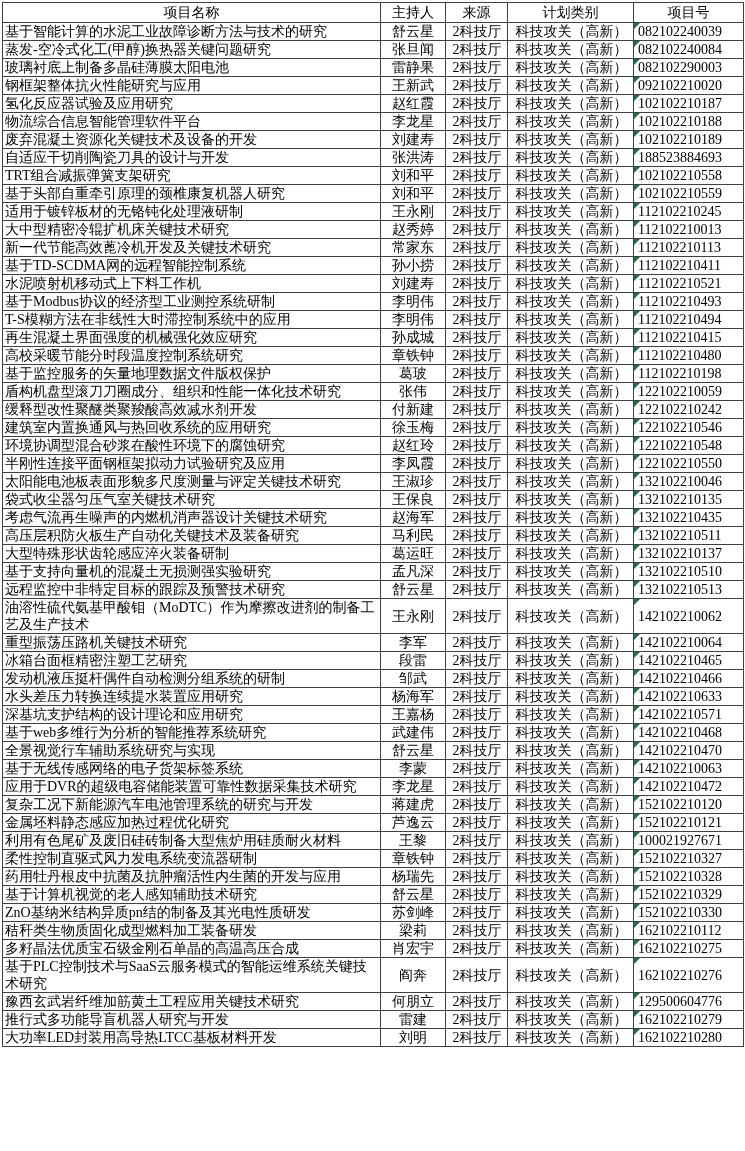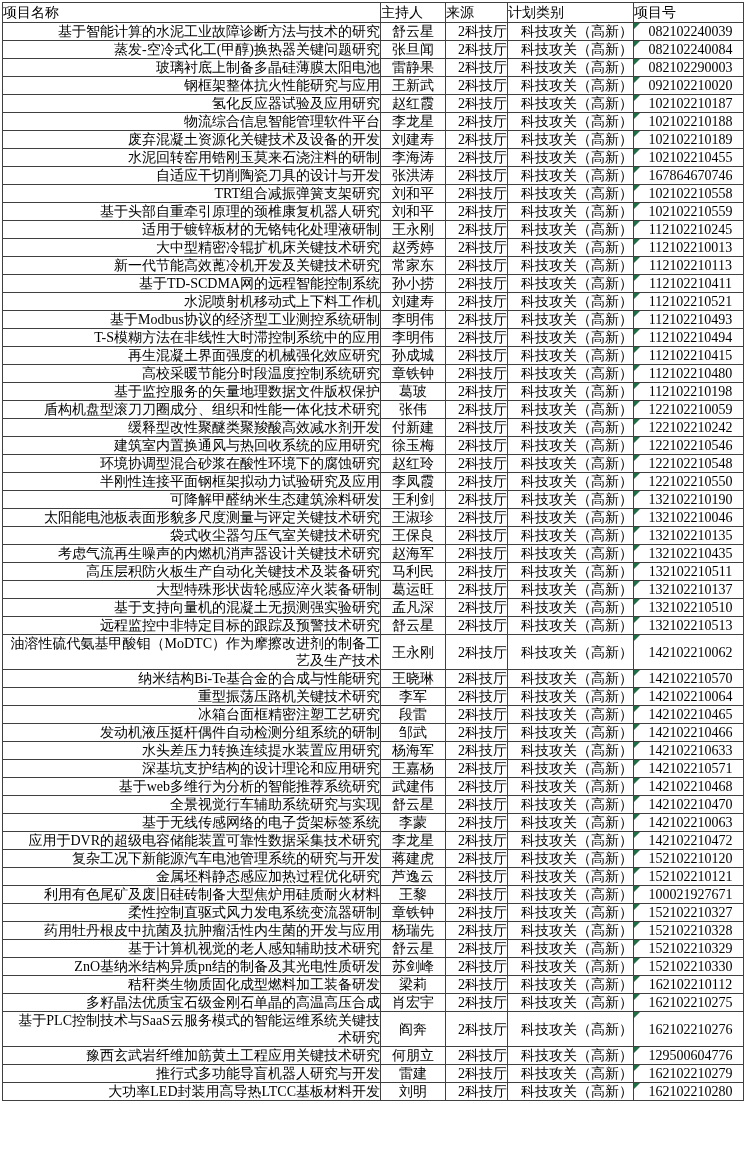--- a/index.html
+++ b/index.html
@@ -21,32 +21,32 @@
   .sheet th, .sheet td {
     border: 1px solid #404040;
     font-size: 14px;
     line-height: 17px;
     font-weight: normal;
     padding: 0;
     vertical-align: middle;
     overflow: hidden;
     word-break: break-all;
   }
-  .sheet th { height: 19px; text-align: left; }
+  .sheet th { height: 19px; text-align: center; }
   .sheet td { height: 17px; }
   col.c-name     { width: 378px; }
   col.c-leader   { width: 65px; }
   col.c-source   { width: 62px; }
   col.c-category { width: 126px; }
   col.c-code     { width: 110px; }
-  td.cell-name     { text-align: right; padding-left: 2px; }
+  td.cell-name     { text-align: left; padding-left: 2px; }
   td.cell-leader   { text-align: center; }
-  td.cell-source   { text-align: right; padding-left: 1px; }
-  td.cell-category { text-align: right; padding-left: 2px; }
-  td.cell-code     { text-align: center; padding-left: 4px; position: relative; margin-left: 12px; }
+  td.cell-source   { text-align: center; padding-left: 1px; }
+  td.cell-category { text-align: center; padding-left: 2px; }
+  td.cell-code     { text-align: left; padding-left: 4px; position: relative; margin-left: 12px; }
   .tri {
     position: absolute;
     top: 0;
     left: 0;
     width: 0;
     height: 0;
     border-top: 6px solid #1e7145;
     border-right: 6px solid transparent;
   }
 </style>
@@ -114,32 +114,25 @@
         <td class="cell-code"><span class="tri"></span><span>102102210188</span></td>
       </tr>
       <tr>
         <td class="cell-name">废弃混凝土资源化关键技术及设备的开发</td>
         <td class="cell-leader">刘建寿</td>
         <td class="cell-source">2科技厅</td>
         <td class="cell-category">科技攻关（高新）</td>
         <td class="cell-code"><span class="tri"></span><span>102102210189</span></td>
       </tr>
       <tr>
-        <td class="cell-name">水泥回转窑用锆刚玉莫来石浇注料的研制</td>
-        <td class="cell-leader">李海涛</td>
-        <td class="cell-source">2科技厅</td>
-        <td class="cell-category">科技攻关（高新）</td>
-        <td class="cell-code"><span class="tri"></span><span>102102210455</span></td>
-      </tr>
-      <tr>
         <td class="cell-name">自适应干切削陶瓷刀具的设计与开发</td>
         <td class="cell-leader">张洪涛</td>
         <td class="cell-source">2科技厅</td>
         <td class="cell-category">科技攻关（高新）</td>
-        <td class="cell-code"><span class="tri"></span><span>167864670746</span></td>
+        <td class="cell-code"><span class="tri"></span><span>188523884693</span></td>
       </tr>
       <tr>
         <td class="cell-name">TRT组合减振弹簧支架研究</td>
         <td class="cell-leader">刘和平</td>
         <td class="cell-source">2科技厅</td>
         <td class="cell-category">科技攻关（高新）</td>
         <td class="cell-code"><span class="tri"></span><span>102102210558</span></td>
       </tr>
       <tr>
         <td class="cell-name">基于头部自重牵引原理的颈椎康复机器人研究</td>
@@ -247,27 +240,20 @@
         <td class="cell-code"><span class="tri"></span><span>122102210548</span></td>
       </tr>
       <tr>
         <td class="cell-name">半刚性连接平面钢框架拟动力试验研究及应用</td>
         <td class="cell-leader">李凤霞</td>
         <td class="cell-source">2科技厅</td>
         <td class="cell-category">科技攻关（高新）</td>
         <td class="cell-code"><span class="tri"></span><span>122102210550</span></td>
       </tr>
       <tr>
-        <td class="cell-name">可降解甲醛纳米生态建筑涂料研发</td>
-        <td class="cell-leader">王利剑</td>
-        <td class="cell-source">2科技厅</td>
-        <td class="cell-category">科技攻关（高新）</td>
-        <td class="cell-code"><span class="tri"></span><span>132102210190</span></td>
-      </tr>
-      <tr>
         <td class="cell-name">太阳能电池板表面形貌多尺度测量与评定关键技术研究</td>
         <td class="cell-leader">王淑珍</td>
         <td class="cell-source">2科技厅</td>
         <td class="cell-category">科技攻关（高新）</td>
         <td class="cell-code"><span class="tri"></span><span>132102210046</span></td>
       </tr>
       <tr>
         <td class="cell-name">袋式收尘器匀压气室关键技术研究</td>
         <td class="cell-leader">王保良</td>
         <td class="cell-source">2科技厅</td>
@@ -308,27 +294,20 @@
         <td class="cell-source">2科技厅</td>
         <td class="cell-category">科技攻关（高新）</td>
         <td class="cell-code"><span class="tri"></span><span>132102210513</span></td>
       </tr>
       <tr>
         <td class="cell-name">油溶性硫代氨基甲酸钼（MoDTC）作为摩擦改进剂的制备工艺及生产技术</td>
         <td class="cell-leader">王永刚</td>
         <td class="cell-source">2科技厅</td>
         <td class="cell-category">科技攻关（高新）</td>
         <td class="cell-code"><span class="tri"></span><span>142102210062</span></td>
-      </tr>
-      <tr>
-        <td class="cell-name">纳米结构Bi-Te基合金的合成与性能研究</td>
-        <td class="cell-leader">王晓琳</td>
-        <td class="cell-source">2科技厅</td>
-        <td class="cell-category">科技攻关（高新）</td>
-        <td class="cell-code"><span class="tri"></span><span>142102210570</span></td>
       </tr>
       <tr>
         <td class="cell-name">重型振荡压路机关键技术研究</td>
         <td class="cell-leader">李军</td>
         <td class="cell-source">2科技厅</td>
         <td class="cell-category">科技攻关（高新）</td>
         <td class="cell-code"><span class="tri"></span><span>142102210064</span></td>
       </tr>
       <tr>
         <td class="cell-name">冰箱台面框精密注塑工艺研究</td>

